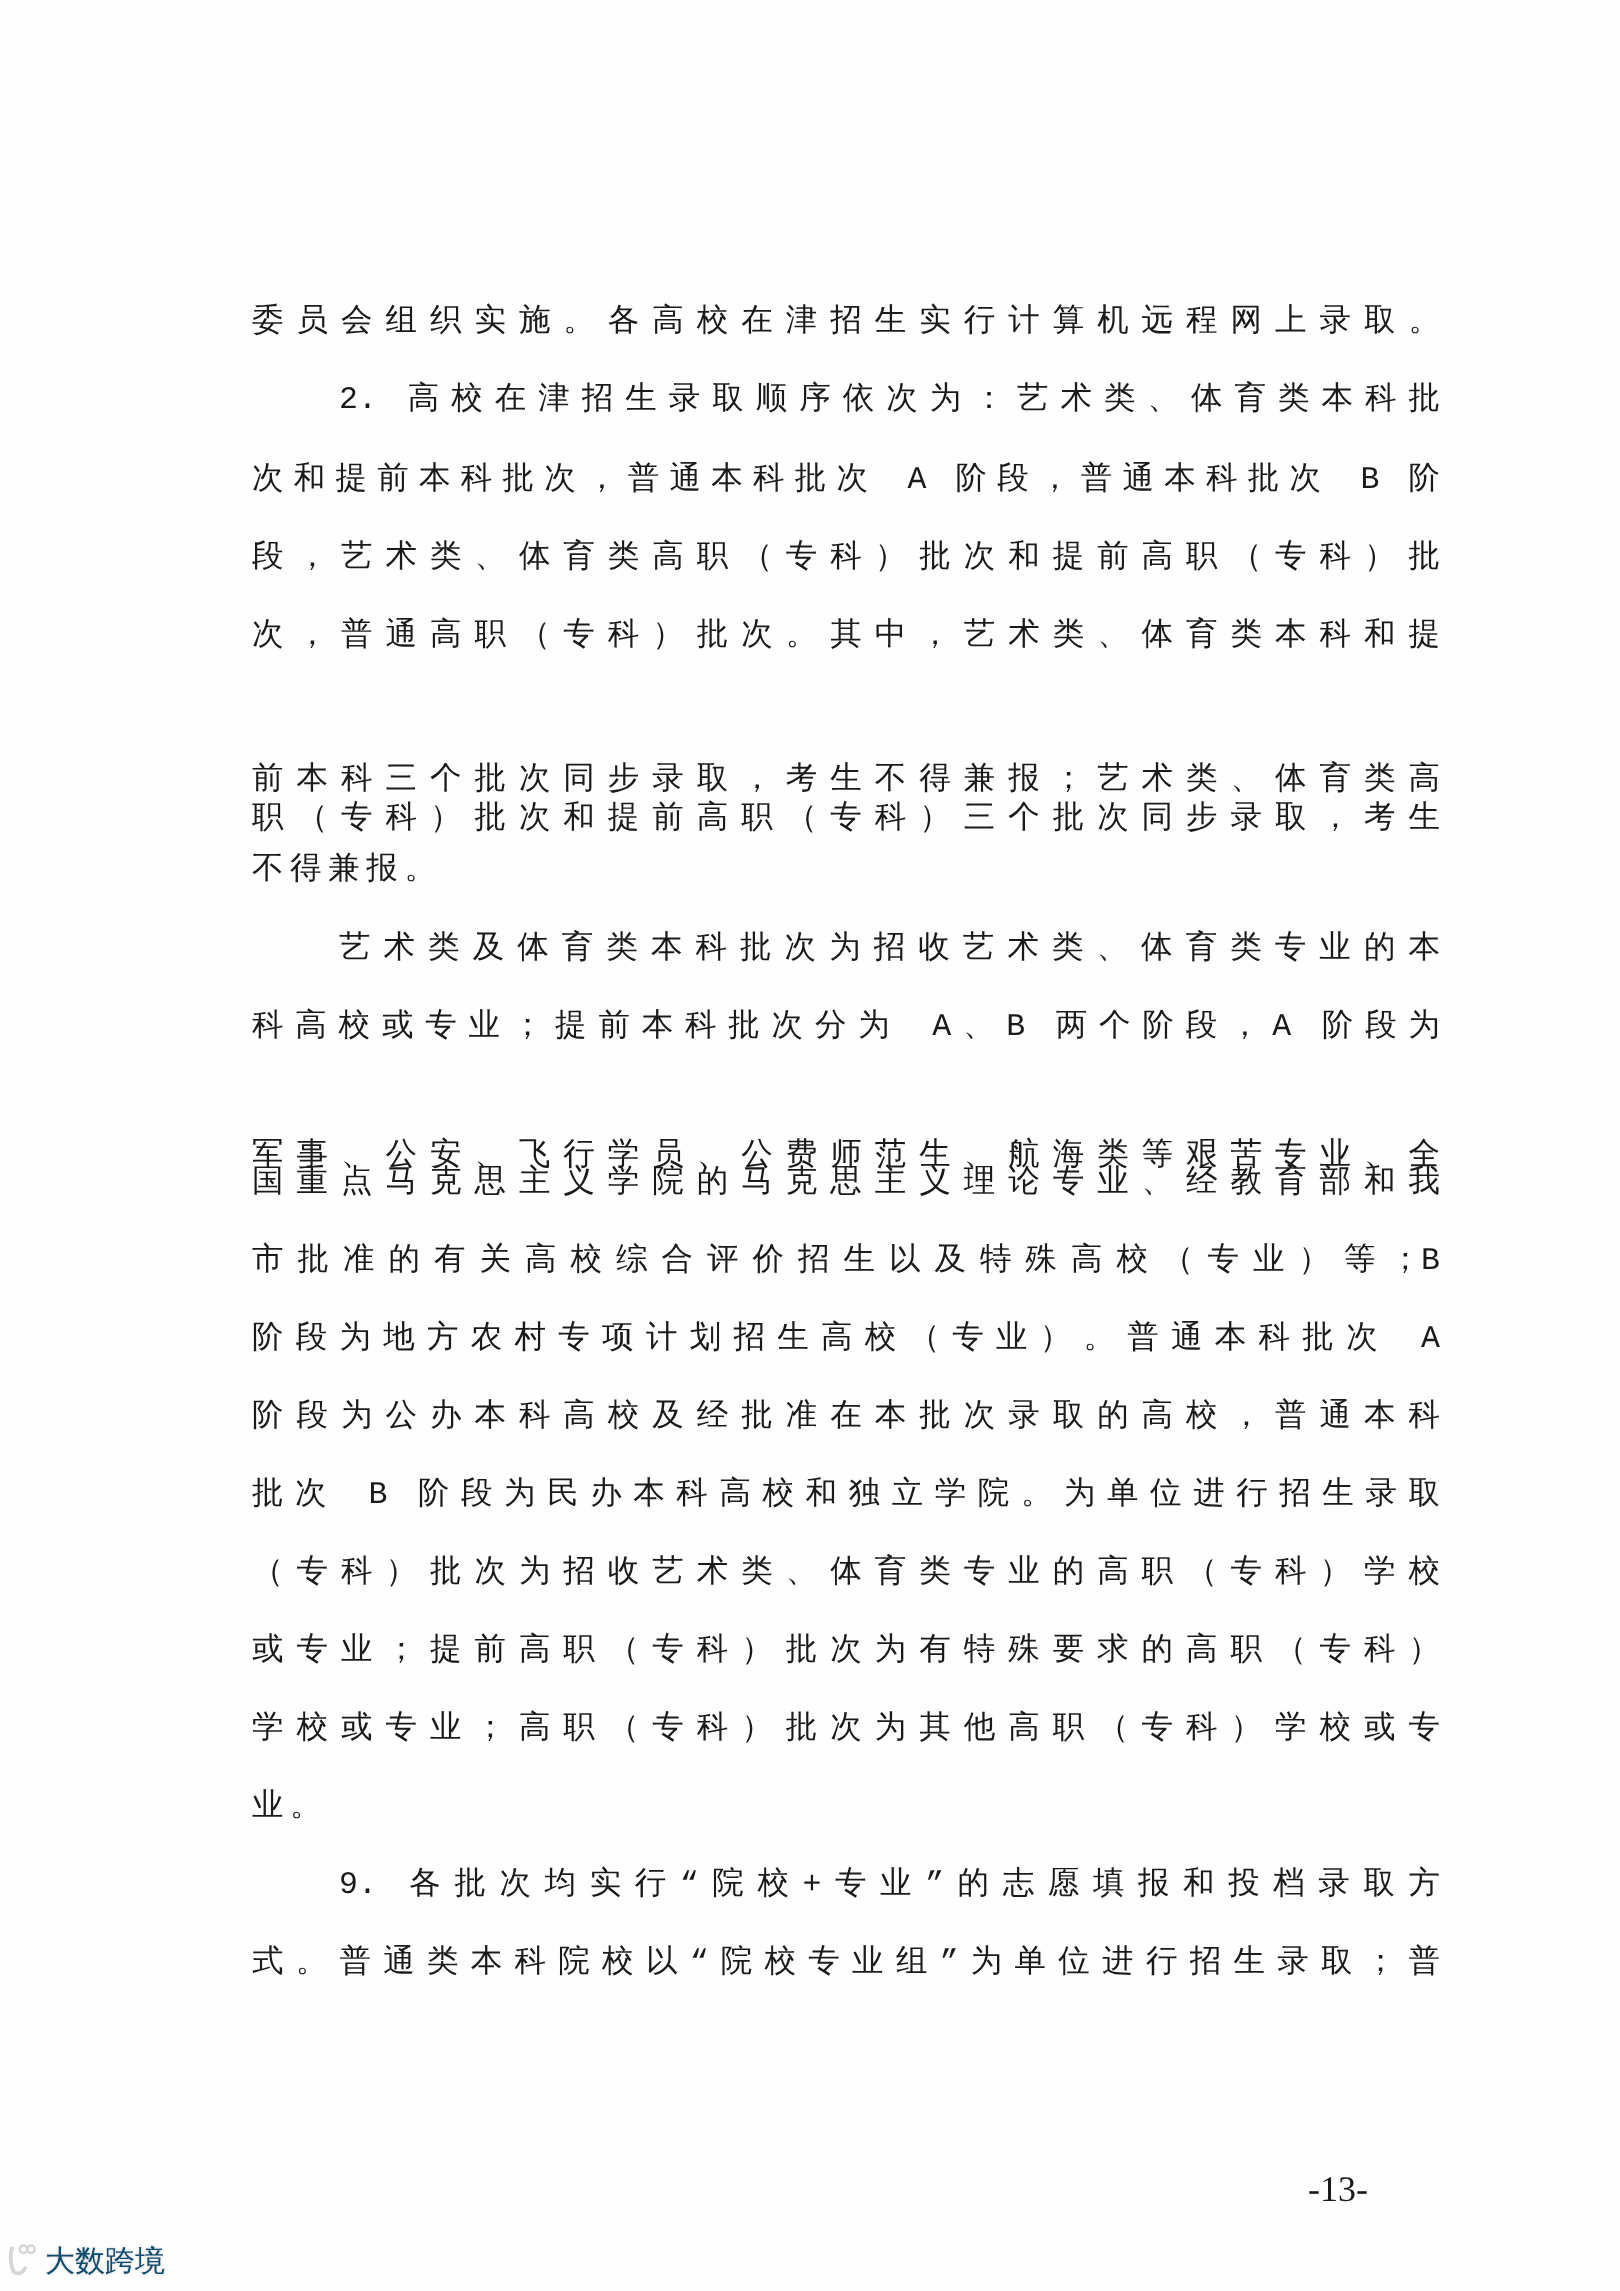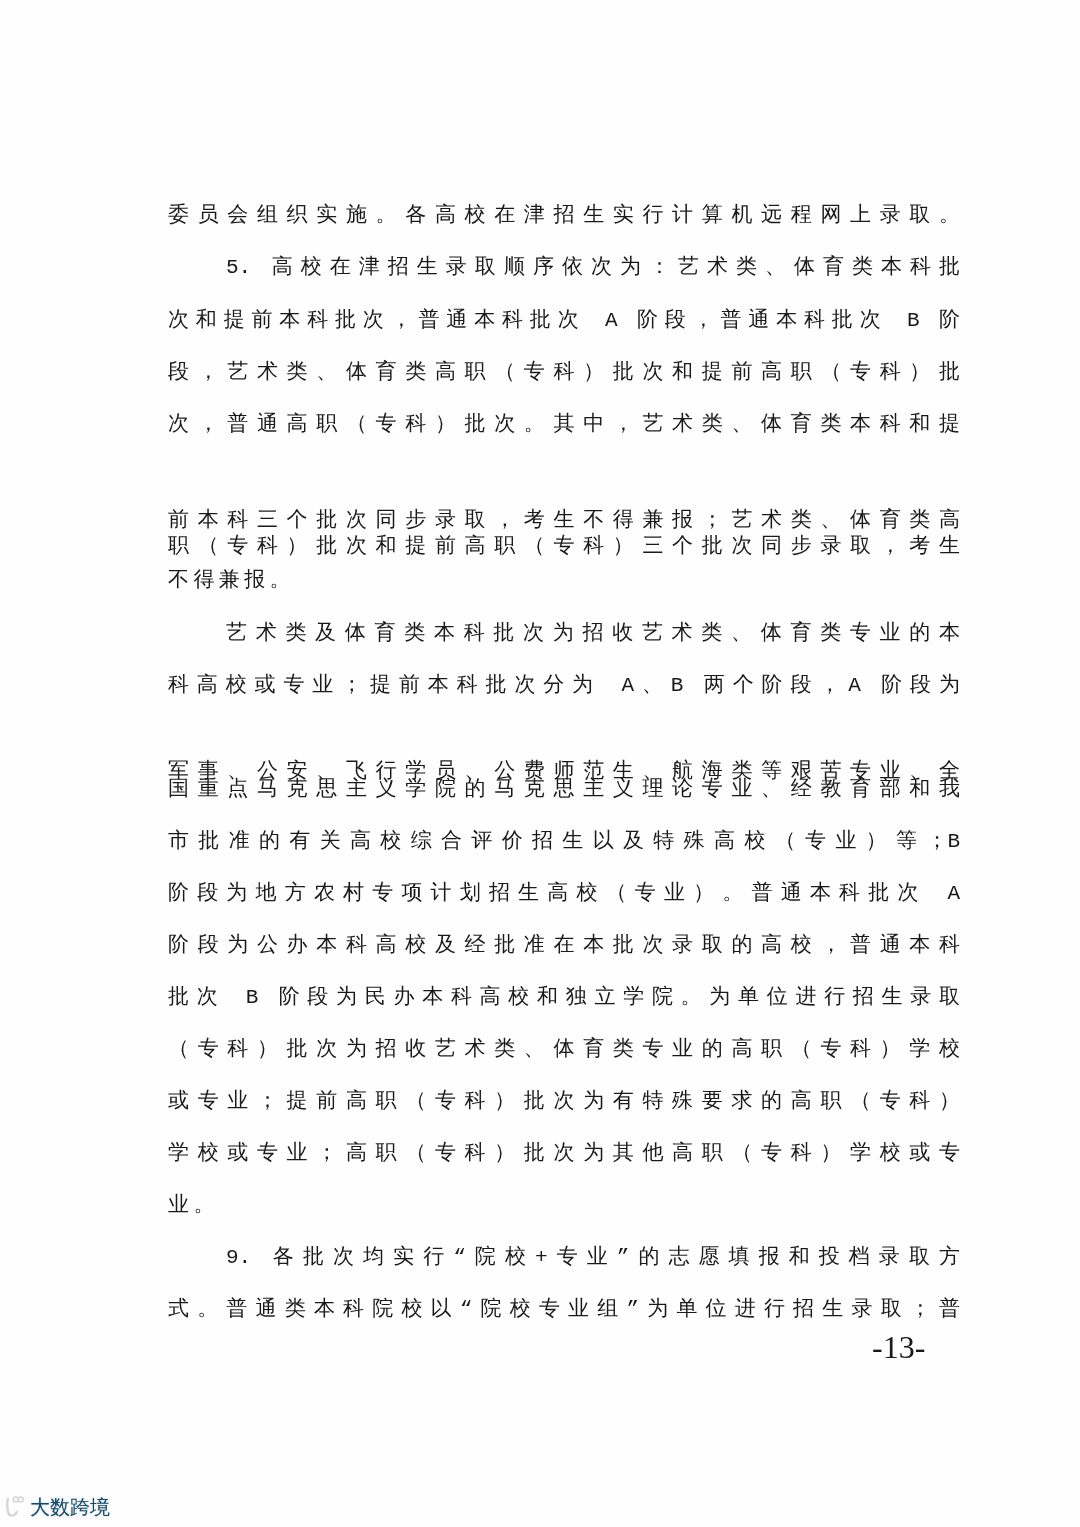--- a/index.html
+++ b/index.html
@@ -6,38 +6,38 @@
   body { width: 1080px; height: 1527px; position: relative; overflow: hidden; }
   .page { position: absolute; left: 0; top: 0; width: 1080px; height: 1527px; background: #fefefe; }
   .line {
     position: absolute; left: 168px; width: 792px;
     font-family: Liberation Mono, monospace;
     font-size: 21px; color: #1a1a1a; white-space: nowrap;
     letter-spacing: 4.4px; line-height: 40px;
   }
   .line.justify { text-align: justify; text-align-last: justify; letter-spacing: 0; }
   .page-number {
-    position: absolute; left: 872px; top: 1329px;
-    font-family: "Liberation Serif", serif; font-size: 32px; color: #1a1a1a;
+    position: absolute; left: 872px; top: 1447px;
+    font-family: "Liberation Serif", serif; font-size: 24px; color: #1a1a1a;
   }
   .watermark {
     position: absolute; left: 4px; top: 1490px; height: 34px;
     display: flex; align-items: center; gap: 6px;
     font-family: "DejaVu Sans", sans-serif; font-size: 20px; color: #0c4a6e;
     text-shadow: 0 0 2px #c8c8c8;
   }
   .wm-logo { width: 20px; height: 26px; }
 </style>
 </head>
 <body>
 
 <div class="page">
   <div id="text-body">
       <div class="line justify" style="top: 196px; left: 168px; width: 792px;">委员会组织实施。各高校在津招生实行计算机远程网上录取。</div>
-      <div class="line justify" style="top: 248px; left: 226px; width: 734px;">5. 高校在津招生录取顺序依次为：艺术类、体育类本科批</div>
+      <div class="line justify" style="top: 248px; left: 226px; width: 734px;">2. 高校在津招生录取顺序依次为：艺术类、体育类本科批</div>
       <div class="line justify" style="top: 301px; left: 168px; width: 792px;">次和提前本科批次，普通本科批次 A 阶段，普通本科批次 B 阶</div>
       <div class="line justify" style="top: 353px; left: 168px; width: 792px;">段，艺术类、体育类高职（专科）批次和提前高职（专科）批</div>
       <div class="line justify" style="top: 405px; left: 168px; width: 792px;">次，普通高职（专科）批次。其中，艺术类、体育类本科和提</div>
       <div class="line justify" style="top: 457px; left: 168px; width: 792px; margin-top: 44px;">前本科三个批次同步录取，考生不得兼报；艺术类、体育类高</div>
       <div class="line justify" style="top: 527px; left: 168px; width: 792px;">职（专科）批次和提前高职（专科）三个批次同步录取，考生</div>
       <div class="line" style="top: 561px; left: 168px; width: 792px;">不得兼报。</div>
       <div class="line justify" style="top: 614px; left: 226px; width: 734px;">艺术类及体育类本科批次为招收艺术类、体育类专业的本</div>
       <div class="line justify" style="top: 666px; left: 168px; width: 792px;">科高校或专业；提前本科批次分为 A、B 两个阶段，A 阶段为</div>
       <div class="line justify" style="top: 718px; left: 168px; width: 792px; margin-top: 34px;">军事、公安、飞行学员、公费师范生、航海类等艰苦专业、全</div>
       <div class="line justify" style="top: 770px; left: 168px; width: 792px;">国重点马克思主义学院的马克思主义理论专业、经教育部和我</div>

